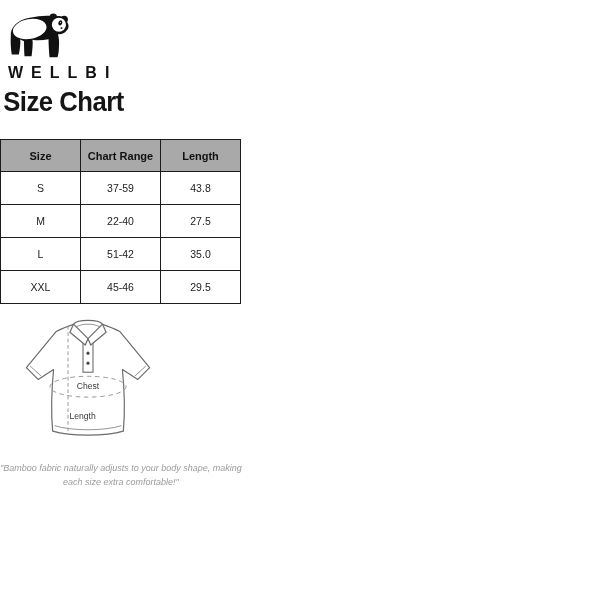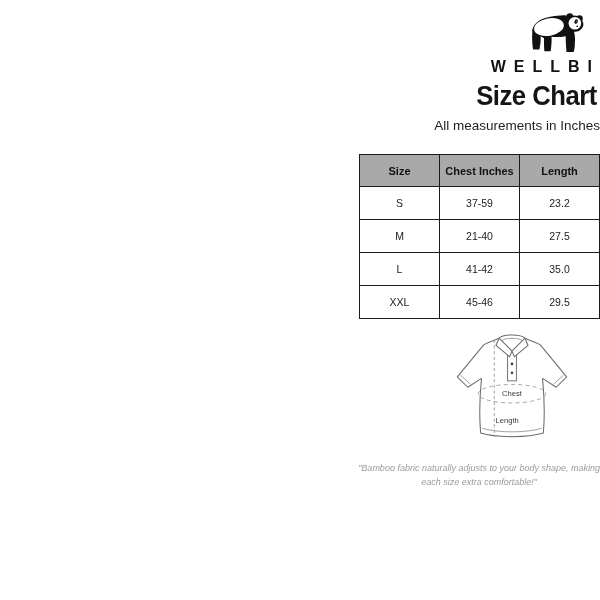--- a/index.html
+++ b/index.html
@@ -1,19 +1,19 @@
 <!DOCTYPE html>
 <html><head>
 <meta charset="utf-8">
 <style>
   html,body{margin:0;padding:0;background:#fff;}
   .canvas{
     width:600px;height:489px;background:#ffffff;position:relative;
     font-family:"Liberation Sans", sans-serif;
-    display:flex;flex-direction:column;align-items:flex-end;overflow:hidden;
+    display:flex;flex-direction:column;align-items:flex-start;overflow:hidden;
   }
   .logo{margin-top:12px;width:82px;height:53px;}
   .brand{
     margin-top:3px;font-size:16px;font-weight:700;color:#121212;
     letter-spacing:8px;padding-left:8px;
   }
   .title{
     margin-top:5px;font-size:27px;font-weight:800;color:#151515;
     letter-spacing:-0.5px;transform:scaleX(0.95);
   }
@@ -72,44 +72,43 @@
 
     <ellipse cx="121" cy="23" rx="4" ry="5.5" fill="#111" transform="rotate(25 121 23)"></ellipse>
     <circle cx="121.5" cy="22" r="1.1" fill="#fff"></circle>
 
     <ellipse cx="123.5" cy="34" rx="2.2" ry="1.8" fill="#111"></ellipse>
   </svg>
 
   <div class="brand">WELLBI</div>
 
   <div class="title">Size Chart</div>
-  <div class="subtitle">All measurements in Inches</div>
 
   <table class="size-chart">
     <thead>
       <tr>
         <th>Size</th>
-        <th>Chest Inches</th>
+        <th>Chart Range</th>
         <th>Length</th>
       </tr>
     </thead>
     <tbody>
       <tr>
         <td>S</td>
         <td>37-59</td>
-        <td>23.2</td>
+        <td>43.8</td>
       </tr>
       <tr>
         <td>M</td>
-        <td>21-40</td>
+        <td>22-40</td>
         <td>27.5</td>
       </tr>
       <tr>
         <td>L</td>
-        <td>41-42</td>
+        <td>51-42</td>
         <td>35.0</td>
       </tr>
       <tr>
         <td>XXL</td>
         <td>45-46</td>
         <td>29.5</td>
       </tr>
     </tbody>
   </table>
 

